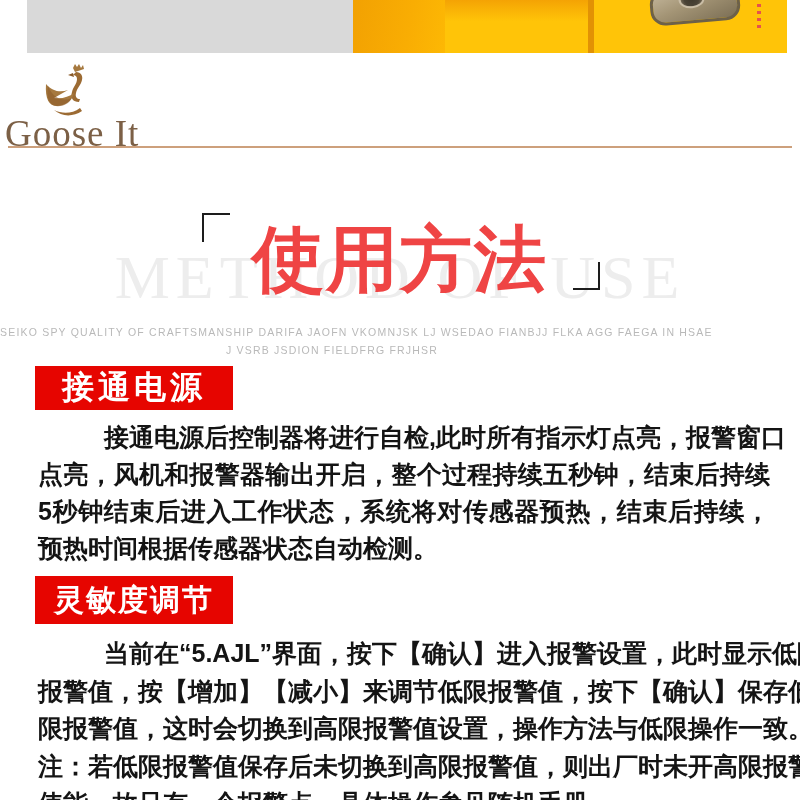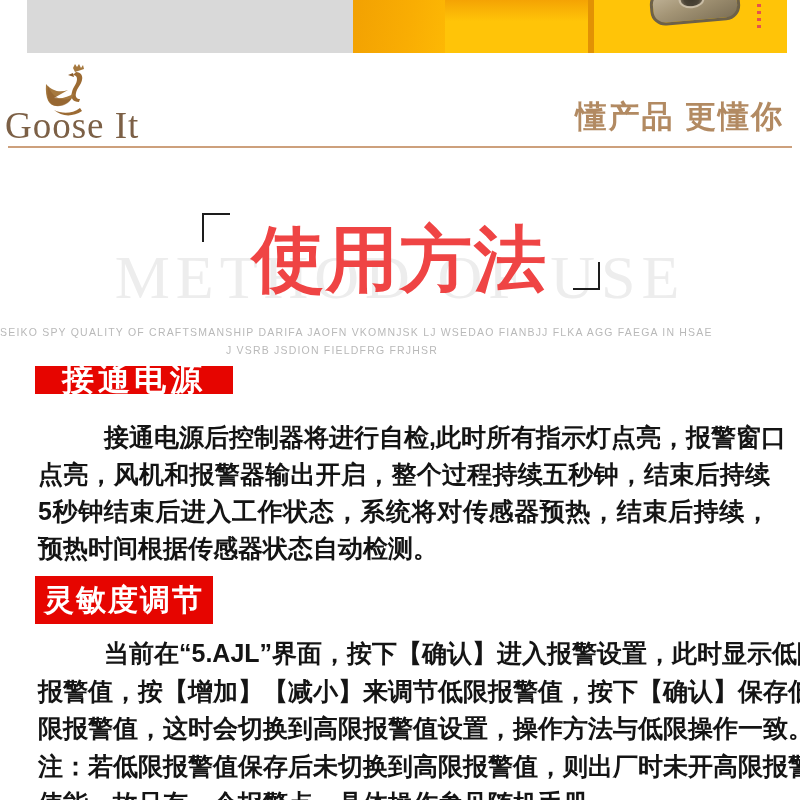--- a/index.html
+++ b/index.html
@@ -20,21 +20,21 @@
         background:linear-gradient(160deg,#c4b79c 0%,#a39475 45%,#7c6f55 100%);
         border:3px solid #6d6149;box-sizing:border-box;}
   .keyhole{position:absolute;left:26px;top:0px;width:26px;height:18px;border-radius:50%;
         background:radial-gradient(circle at 50% 45%,#3e382c 0%,#4a4336 55%,#8c8069 100%);
         border:2px solid #c9bda6;box-sizing:border-box;}
   .red-marks{position:absolute;left:757px;top:4px;display:flex;flex-direction:column;gap:4px;}
   .red-marks i{display:block;width:4px;height:3px;background:#e5524d;}
 
   
   .swan{position:absolute;left:40px;top:64px;}
-  .logo-text{position:absolute;left:5px;top:104px;width:190px;
+  .logo-text{position:absolute;left:5px;top:112px;width:190px;
         font-family:"Liberation Serif",serif;font-size:37px;color:#7c6046;letter-spacing:1px;}
   .slogan{position:absolute;right:16px;top:96px;font-size:31px;font-weight:700;color:#b28a62;
         letter-spacing:2px;}
   .divider{position:absolute;left:8px;top:146px;width:784px;height:2px;background:#cda07c;}
 
   
   .watermark{position:absolute;left:0;top:242px;width:800px;text-align:center;
         font-family:"Liberation Serif",serif;font-weight:400;font-size:62px;color:#ededed;
         letter-spacing:6px;white-space:nowrap;z-index:1;}
   .hero-title{position:absolute;left:0;top:216px;width:800px;text-align:center;
@@ -44,22 +44,22 @@
   .bracket-br{position:absolute;left:573px;top:262px;width:25px;height:26px;
         border-right:2px solid #1d1d1d;border-bottom:2px solid #1d1d1d;z-index:3;}
   .caption{position:absolute;left:0;width:664px;text-align:center;color:#b9b9b9;
         font-size:10.5px;letter-spacing:1.2px;white-space:nowrap;}
   .caption.l1{top:326px;}
   .caption.l2{top:344px;}
 
   
   .badge{position:absolute;left:35px;background:#e60500;color:#ffffff;font-weight:700;
         display:flex;align-items:center;justify-content:center;}
-  .badge.b1{top:366px;width:198px;height:28px;font-size:32px;letter-spacing:4px;text-align:center;}
-  .badge.b2{top:576px;width:178px;height:48px;font-size:30px;letter-spacing:2px;}
+  .badge.b1{top:366px;width:198px;height:44px;font-size:32px;letter-spacing:4px;text-align:center;}
+  .badge.b2{top:576px;width:198px;height:48px;font-size:30px;letter-spacing:2px;}
   .para{position:absolute;left:38px;width:732px;color:#141414;font-weight:700;
         font-size:25px;line-height:37px;}
   .para.p1{top:419px;}
   .para.p2{top:635px;line-height:37.5px;}
   .line{white-space:nowrap;}
   .line.fill{text-align:justify;text-align-last:justify;}
   .line.indent{padding-left:66px;box-sizing:border-box;}
 </style>
 </head>
 <body>
@@ -89,21 +89,20 @@
         <path d="M33 4 l2 -4 l2 3 l2 -3 l2 4 l2 -3 l1 4 l-9 3 z" fill="#a6793f"></path>
         <path d="M36 8 c5 0 7 4 6 8 c-1 5 -5 8 -6 13 c-1 4 1 6 4 6 l-1 3 c-6 0 -9 -4 -7 -10 c1 -5 5 -8 5 -13 c0 -3 -2 -4 -4 -4 z"></path>
         <path d="M33 9 l-5 2 l6 2 z" fill="#8a5a28"></path>
         <path d="M6 20 c6 7 14 9 22 6 l-14 8 c8 1 15 -1 20 -5 c-2 8 -9 13 -17 13 c-8 0 -12 -7 -11 -22 z" fill="#a6793f"></path>
         <path d="M8 22 c5 12 14 16 24 12 c-3 6 -10 9 -16 8 c-7 -1 -10 -9 -8 -20 z" fill="#8a5a28" opacity="0.55"></path>
         <path d="M14 46 c8 4 18 4 26 -2 l2 3 c-9 6 -20 6 -28 -1 z"></path>
       </g>
     </svg>
   </div>
   <div class="logo-text">Goose It</div>
-  <div class="slogan">懂产品 更懂你</div>
   <div class="divider"></div>
 
   <div class="watermark">METHOD OF USE</div>
   <div class="hero-title">使用方法</div>
   <div class="bracket-tl"></div>
   <div class="bracket-br"></div>
   <div class="caption l1">SEIKO SPY QUALITY OF CRAFTSMANSHIP DARIFA JAOFN VKOMNJSK LJ WSEDAO  FIANBJJ FLKA AGG FAEGA IN HSAE</div>
   <div class="caption l2">J VSRB  JSDION  FIELDFRG  FRJHSR</div>
 
   <div class="badge b1">接通电源</div>

